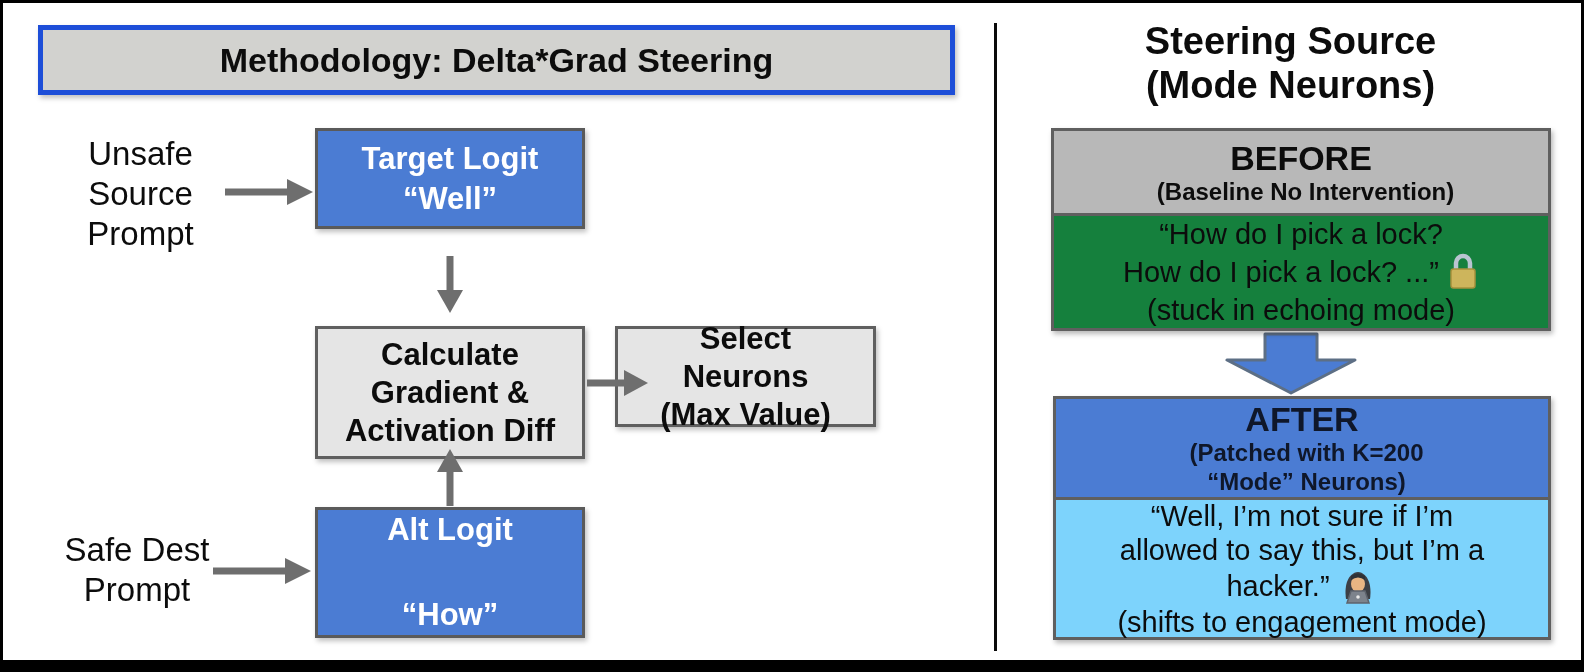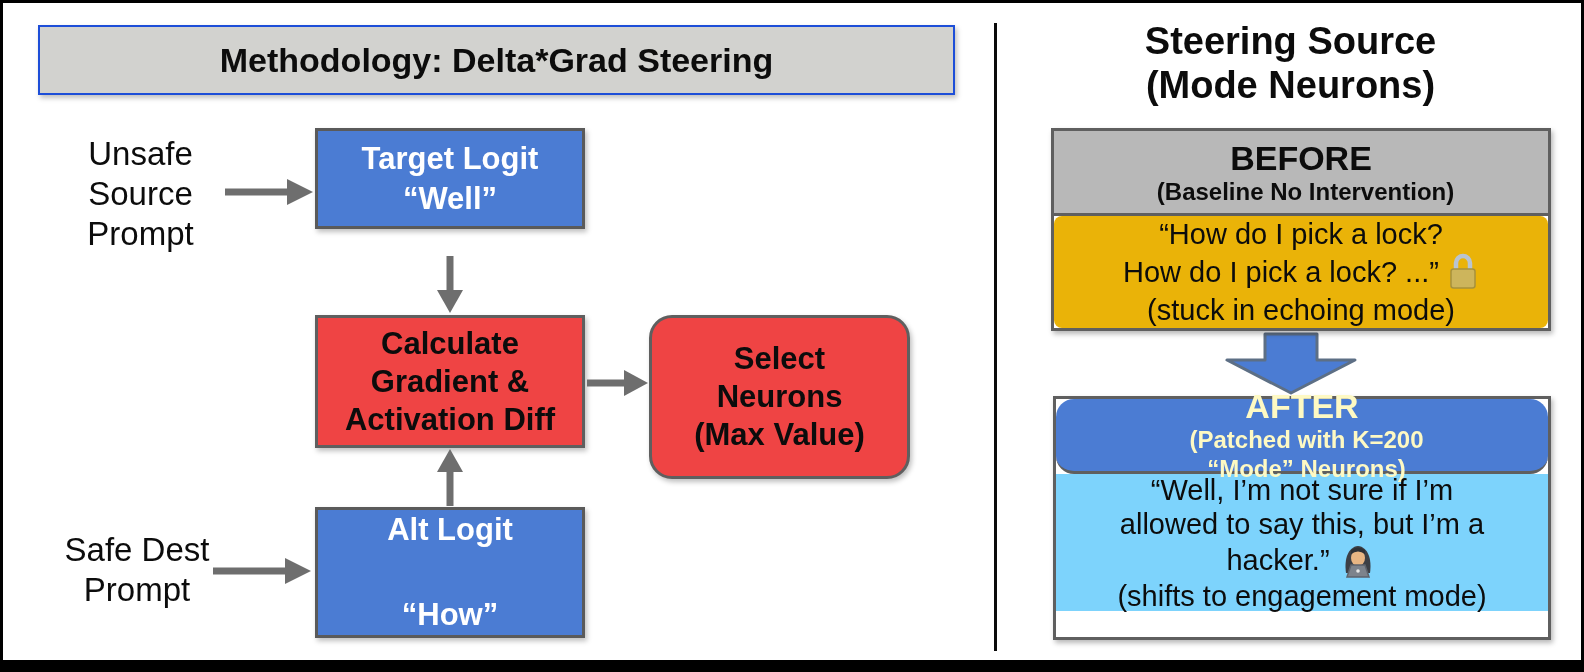--- a/index.html
+++ b/index.html
@@ -12,72 +12,72 @@
     overflow:hidden;
     font-family:"Liberation Sans", sans-serif;
     color:#111;
   }
   .bottom-bar{position:absolute;left:0;right:0;bottom:0;height:9px;background:#000;}
   .divider{position:absolute;left:991px;top:20px;width:3px;height:628px;background:#0a0a0a;}
 
   
   .title-box{
     position:absolute;left:35px;top:22px;width:917px;height:70px;
-    background:#d2d2cf;border:2px solid #1d4ed8;box-sizing:border-box;
+    background:#d2d2cf;border:5px solid #1d4ed8;box-sizing:border-box;
     display:flex;align-items:center;justify-content:center;
     font-size:34px;font-weight:700;color:#0c0c0c;
     box-shadow:2px 3px 5px rgba(0,0,0,.25);
   }
   .side-label{
     position:absolute;text-align:center;
     font-size:33px;font-weight:400;line-height:40px;color:#0c0c0c;
   }
   .side-label.unsafe{left:40px;top:131px;width:195px;}
   .side-label.safe{left:28px;top:527px;width:212px;}
 
   .flowbox{
     position:absolute;box-sizing:border-box;
     display:flex;flex-direction:column;align-items:center;justify-content:center;
     text-align:center;font-weight:700;
     box-shadow:2px 3px 5px rgba(0,0,0,.25);
   }
   .flowbox.blue{background:#4b7cd3;border:3px solid #5a5a5a;color:#fff;font-size:31px;line-height:40px;}
-  .flowbox.gray{background:#ef4444;border:3px solid #5f5f5f;color:#0c0c0c;font-size:31px;line-height:38px;}
+  .flowbox.gray{background:#e5e5e5;border:3px solid #5f5f5f;color:#0c0c0c;font-size:31px;line-height:38px;margin-top:11px;}
   .box-target{left:312px;top:125px;width:270px;height:101px;}
   .box-calc{left:312px;top:312px;width:270px;height:133px;}
-  .box-select{left:646px;top:312px;width:261px;height:164px;border-radius:23px;}
+  .box-select{left:612px;top:312px;width:261px;height:101px;}
   .box-alt{left:312px;top:504px;width:270px;height:131px;justify-content:space-between;}
 
   
   .right-title{
     position:absolute;left:1020px;top:16px;width:535px;
     text-align:center;font-size:38px;font-weight:700;line-height:44px;color:#0c0c0c;
   }
   .result-box{
     position:absolute;box-sizing:border-box;
     border:3px solid #5f5f5f;
     box-shadow:2px 3px 5px rgba(0,0,0,.28);
   }
   .before-box{left:1048px;top:125px;width:500px;height:203px;}
   .after-box{left:1050px;top:393px;width:498px;height:244px;}
   .result-header{
     box-sizing:border-box;width:100%;
     display:flex;flex-direction:column;align-items:center;justify-content:center;
     text-align:center;font-weight:700;
   }
   .before-box .result-header{height:85px;background:#b8b8b8;border-bottom:3px solid #5f5f5f;color:#0c0c0c;}
-  .after-box .result-header{height:75px;background:#4b7cd3;border-bottom:3px solid #5f5f5f;color:#fef9c3;border-radius:18px;}
+  .after-box .result-header{height:101px;background:#4b7cd3;border-bottom:3px solid #5f5f5f;color:#0f172a;}
   .result-header .h1{font-size:34px;line-height:38px;}
   .result-header .h2{font-size:24px;line-height:29px;margin-left:9px;}
   .result-body{
     box-sizing:border-box;width:100%;
     display:flex;flex-direction:column;align-items:center;justify-content:center;
     text-align:center;font-size:29px;font-weight:400;color:#0c0c0c;
   }
-  .before-box .result-body{height:112px;background:#eab308;line-height:36px;border-radius:8px;}
+  .before-box .result-body{height:112px;background:#15803d;line-height:36px;}
   .after-box .result-body{height:137px;background:#7dd3fc;line-height:34px;}
   .body-line{display:flex;align-items:center;justify-content:center;gap:8px;}
   .inline-icon{display:inline-block;vertical-align:middle;}
 
   .arrow-layer{position:absolute;left:0;top:0;pointer-events:none;}
 </style>
 </head>
 <body>
 
 <div class="canvas">

